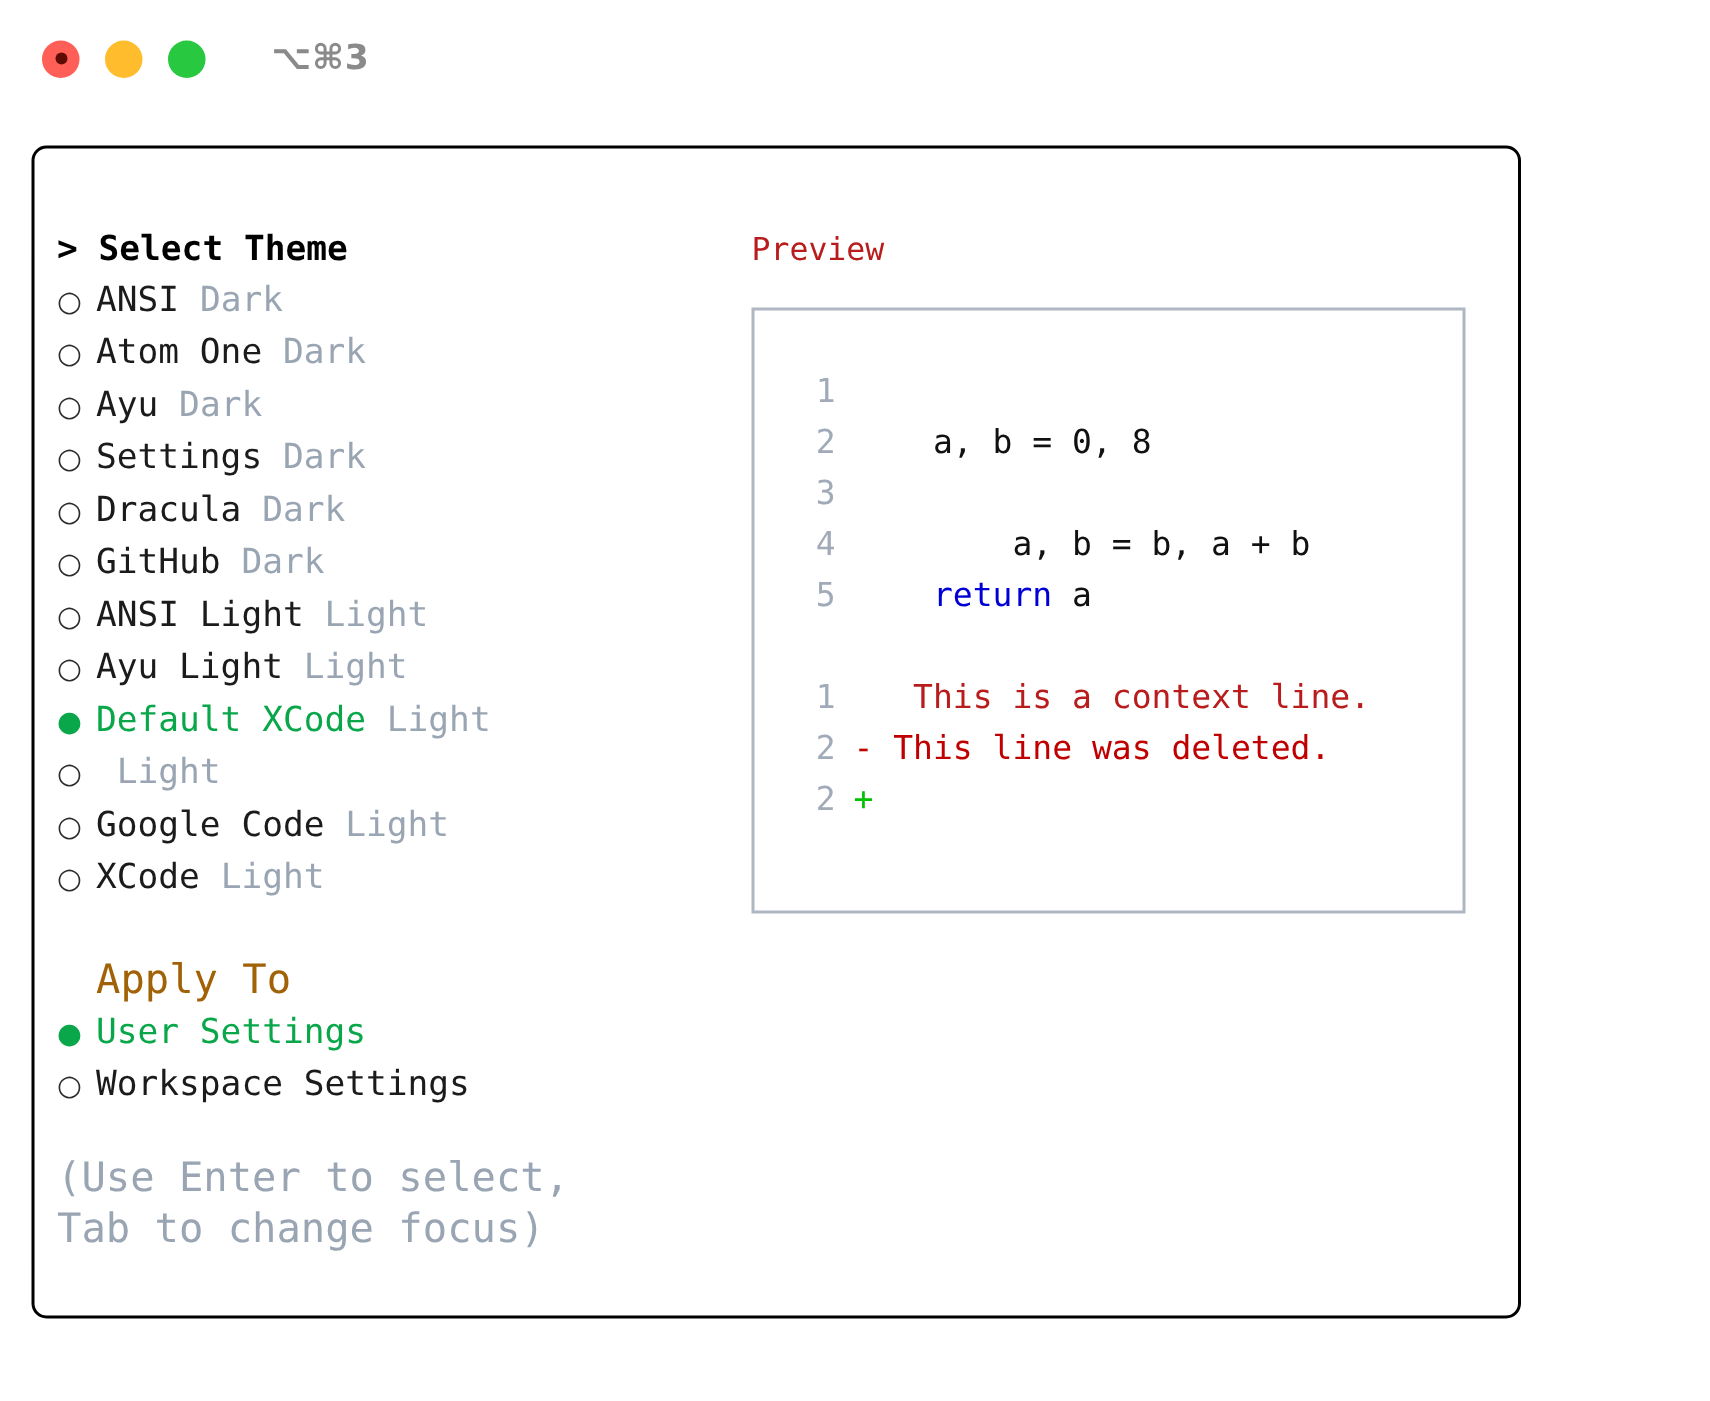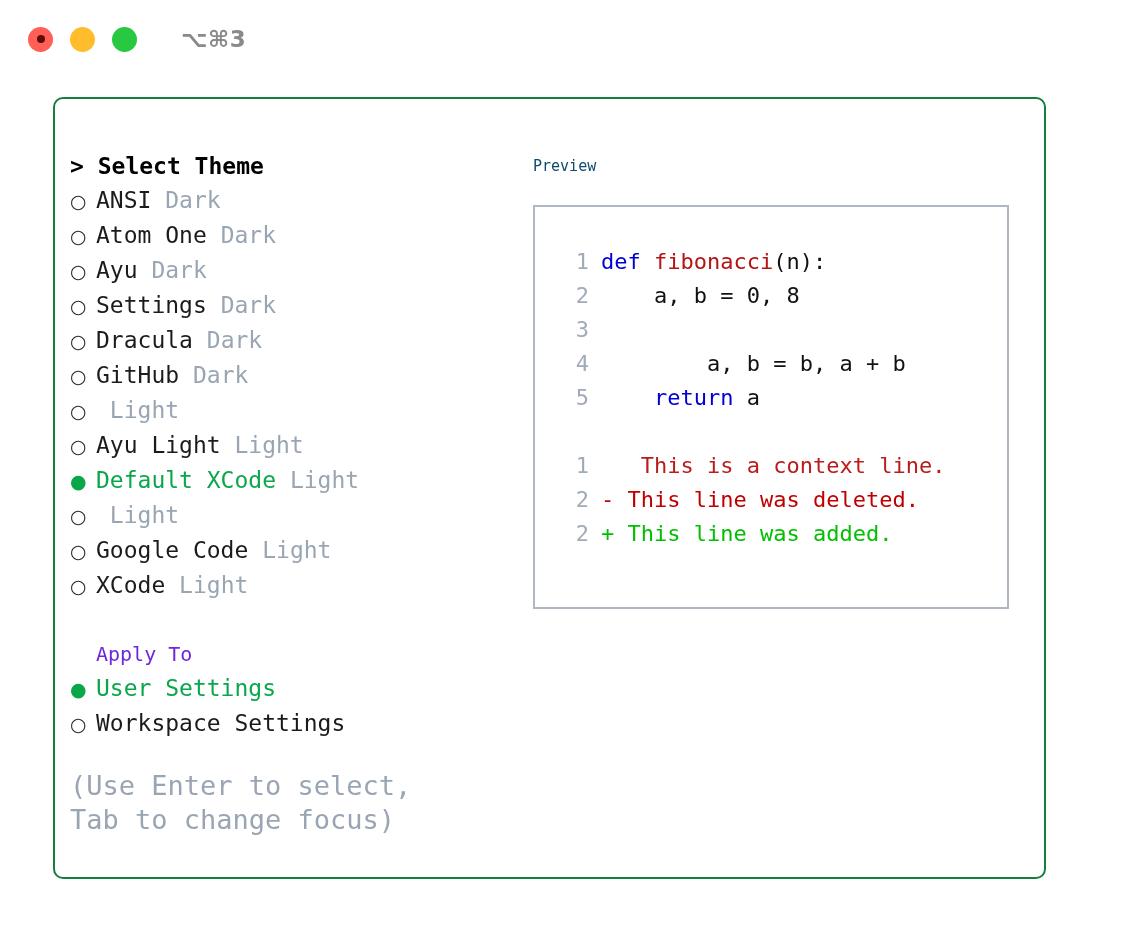--- a/index.html
+++ b/index.html
@@ -69,24 +69,23 @@
   }
 
   
   .panel {
     position: absolute;
     left: 21px;
     top: 97px;
     width: 993px;
     height: 782px;
     box-sizing: border-box;
-    border: 2px solid #15803d;
+    border: 2px solid #000000;
     border-radius: 10px;
     background: #ffffff;
-    margin-left: 32px;
   }
 
   .columns {
     position: absolute;
     left: 0; top: 0;
     width: 100%;
     height: 100%;
   }
 
   
@@ -121,45 +120,45 @@
   }
   .opt-name { color: #1b1b1b; }
   .opt-variant { color: #9aa5b4; }
   .opt-row.selected .marker,
   .opt-row.selected .opt-name { color: #0aa74a; }
 
   .spacer { height: 34px; }
 
   .indent-title {
     padding-left: 26px;
-    font-size: 20px;
-    line-height: 34px;
-    color: #6d28d9;
+    font-size: 27px;
+    line-height: 34px;
+    color: #a16207;
     white-space: pre;
   }
 
   .hint {
     margin-top: 28px;
     width: 400px;
     font-size: 27px;
     line-height: 34px;
     color: #9aa5b4;
   }
 
   
   .right-col {
     position: absolute;
     left: 478px;
     top: 50px;
     width: 500px;
   }
   .preview-label {
-    font-size: 15px;
-    line-height: 34px;
-    color: #0c4a6e;
+    font-size: 21px;
+    line-height: 34px;
+    color: #b91c1c;
     white-space: pre;
   }
   .preview-box {
     margin-top: 22px;
     width: 476px;
     height: 404px;
     box-sizing: border-box;
     border: 2px solid #aeb7c2;
     background: #ffffff;
     padding: 38px 0 0 0;
@@ -212,21 +211,21 @@
 
         <div class="section-title bold">&gt; Select Theme</div>
 
         <div id="theme-list">
             <div class="opt-row"><span class="marker">○</span><span class="opt-name">ANSI</span><span> </span><span class="opt-variant">Dark</span></div>
             <div class="opt-row"><span class="marker">○</span><span class="opt-name">Atom One</span><span> </span><span class="opt-variant">Dark</span></div>
             <div class="opt-row"><span class="marker">○</span><span class="opt-name">Ayu</span><span> </span><span class="opt-variant">Dark</span></div>
             <div class="opt-row"><span class="marker">○</span><span class="opt-name">Settings</span><span> </span><span class="opt-variant">Dark</span></div>
             <div class="opt-row"><span class="marker">○</span><span class="opt-name">Dracula</span><span> </span><span class="opt-variant">Dark</span></div>
             <div class="opt-row"><span class="marker">○</span><span class="opt-name">GitHub</span><span> </span><span class="opt-variant">Dark</span></div>
-            <div class="opt-row"><span class="marker">○</span><span> </span><span class="opt-variant">Light</span></div>
+            <div class="opt-row"><span class="marker">○</span><span class="opt-name">ANSI Light</span><span> </span><span class="opt-variant">Light</span></div>
             <div class="opt-row"><span class="marker">○</span><span class="opt-name">Ayu Light</span><span> </span><span class="opt-variant">Light</span></div>
             <div class="opt-row selected"><span class="marker">●</span><span class="opt-name">Default XCode</span><span> </span><span class="opt-variant">Light</span></div>
             <div class="opt-row"><span class="marker">○</span><span> </span><span class="opt-variant">Light</span></div>
             <div class="opt-row"><span class="marker">○</span><span class="opt-name">Google Code</span><span> </span><span class="opt-variant">Light</span></div>
             <div class="opt-row"><span class="marker">○</span><span class="opt-name">XCode</span><span> </span><span class="opt-variant">Light</span></div>
           </div>
 
         <div class="spacer"></div>
 
         <div class="indent-title">Apply To</div>
@@ -237,30 +236,30 @@
           </div>
 
         <div class="hint">(Use Enter to select, Tab to change focus)</div>
       </div>
 
       <div class="right-col">
         <div class="preview-label">Preview</div>
 
         <div class="preview-box">
           <div id="code-block">
-              <div class="code-line"><span class="lineno">1</span><span class="code-text"><span class="tok-kw">def </span><span class="tok-fn">fibonacci</span><span class="tok-plain">(n):</span></span></div>
+              <div class="code-line"><span class="lineno">1</span></div>
               <div class="code-line"><span class="lineno">2</span><span class="code-text"><span class="tok-plain">    a, b = 0, 8</span></span></div>
               <div class="code-line"><span class="lineno">3</span></div>
               <div class="code-line"><span class="lineno">4</span><span class="code-text"><span class="tok-plain">        a, b = b, a + b</span></span></div>
               <div class="code-line"><span class="lineno">5</span><span class="code-text"><span class="tok-plain">    </span><span class="tok-kw">return</span><span class="tok-plain"> a</span></span></div>
             </div>
           <div class="diff-gap"></div>
           <div id="diff-block">
               <div class="code-line"><span class="lineno">1</span><span class="diff-context"> </span><span class="diff-context">  This is a context line.</span></div>
               <div class="code-line"><span class="lineno">2</span><span class="diff-del">-</span><span class="diff-del"> This line was deleted.</span></div>
-              <div class="code-line"><span class="lineno">2</span><span class="diff-add">+</span><span class="diff-add"> This line was added.</span></div>
+              <div class="code-line"><span class="lineno">2</span><span class="diff-add">+</span></div>
             </div>
         </div>
       </div>
 
     </div>
   </div>
 </div>
 
 </body></html>

